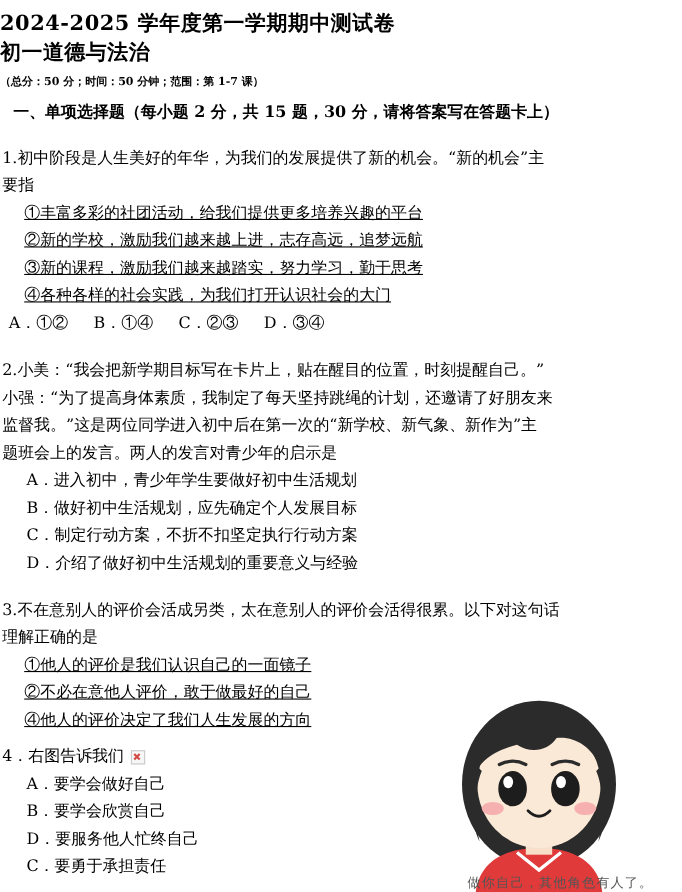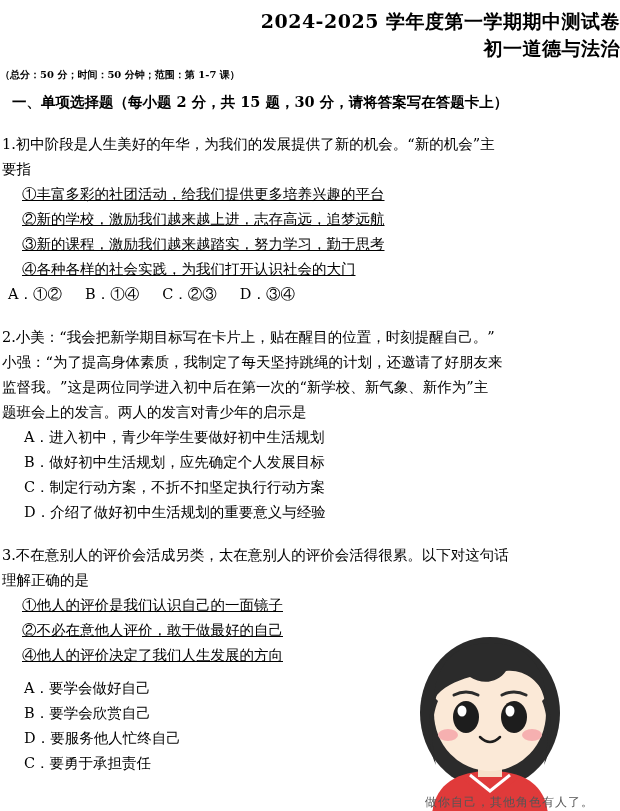--- a/index.html
+++ b/index.html
@@ -15,21 +15,21 @@
     color: #000000;
   }
   .page {
     position: relative;
     width: 620px;
     height: 811px;
     padding: 0;
     box-sizing: border-box;
   }
   .title-block {
-    text-align: right;
+    text-align: left;
     margin-top: 8px;
   }
   .title-line1 {
     font-family: "DejaVu Serif", "Liberation Serif", serif;
     font-weight: bold;
     font-size: 19px;
     letter-spacing: 0.5px;
     line-height: 26px;
   }
   .title-line2 {
@@ -198,20 +198,23 @@
 
     <div class="q">
       <div class="body-text">3.不在意别人的评价会活成另类，太在意别人的评价会活得很累。以下对这句话</div>
       <div class="body-text">理解正确的是</div>
       <div class="body-text indent1 narrow">①他人的评价是我们认识自己的一面镜子</div>
       <div class="body-text indent1 narrow">②不必在意他人评价，敢于做最好的自己</div>
       <div class="body-text indent1 narrow">④他人的评价决定了我们人生发展的方向</div>
     </div>
 
     <div class="q" style="margin-top:8px;">
+      <div class="body-text narrow">
+        <span>4．右图告诉我们</span><span class="img-placeholder"></span>
+      </div>
       <div class="body-text indent2 narrow">A．要学会做好自己</div>
       <div class="body-text indent2 narrow">B．要学会欣赏自己</div>
       <div class="body-text indent2 narrow">D．要服务他人忙终自己</div>
       <div class="body-text indent2 narrow">C．要勇于承担责任</div>
     </div>
   </div>
 
 </div>
 
 </body></html>

